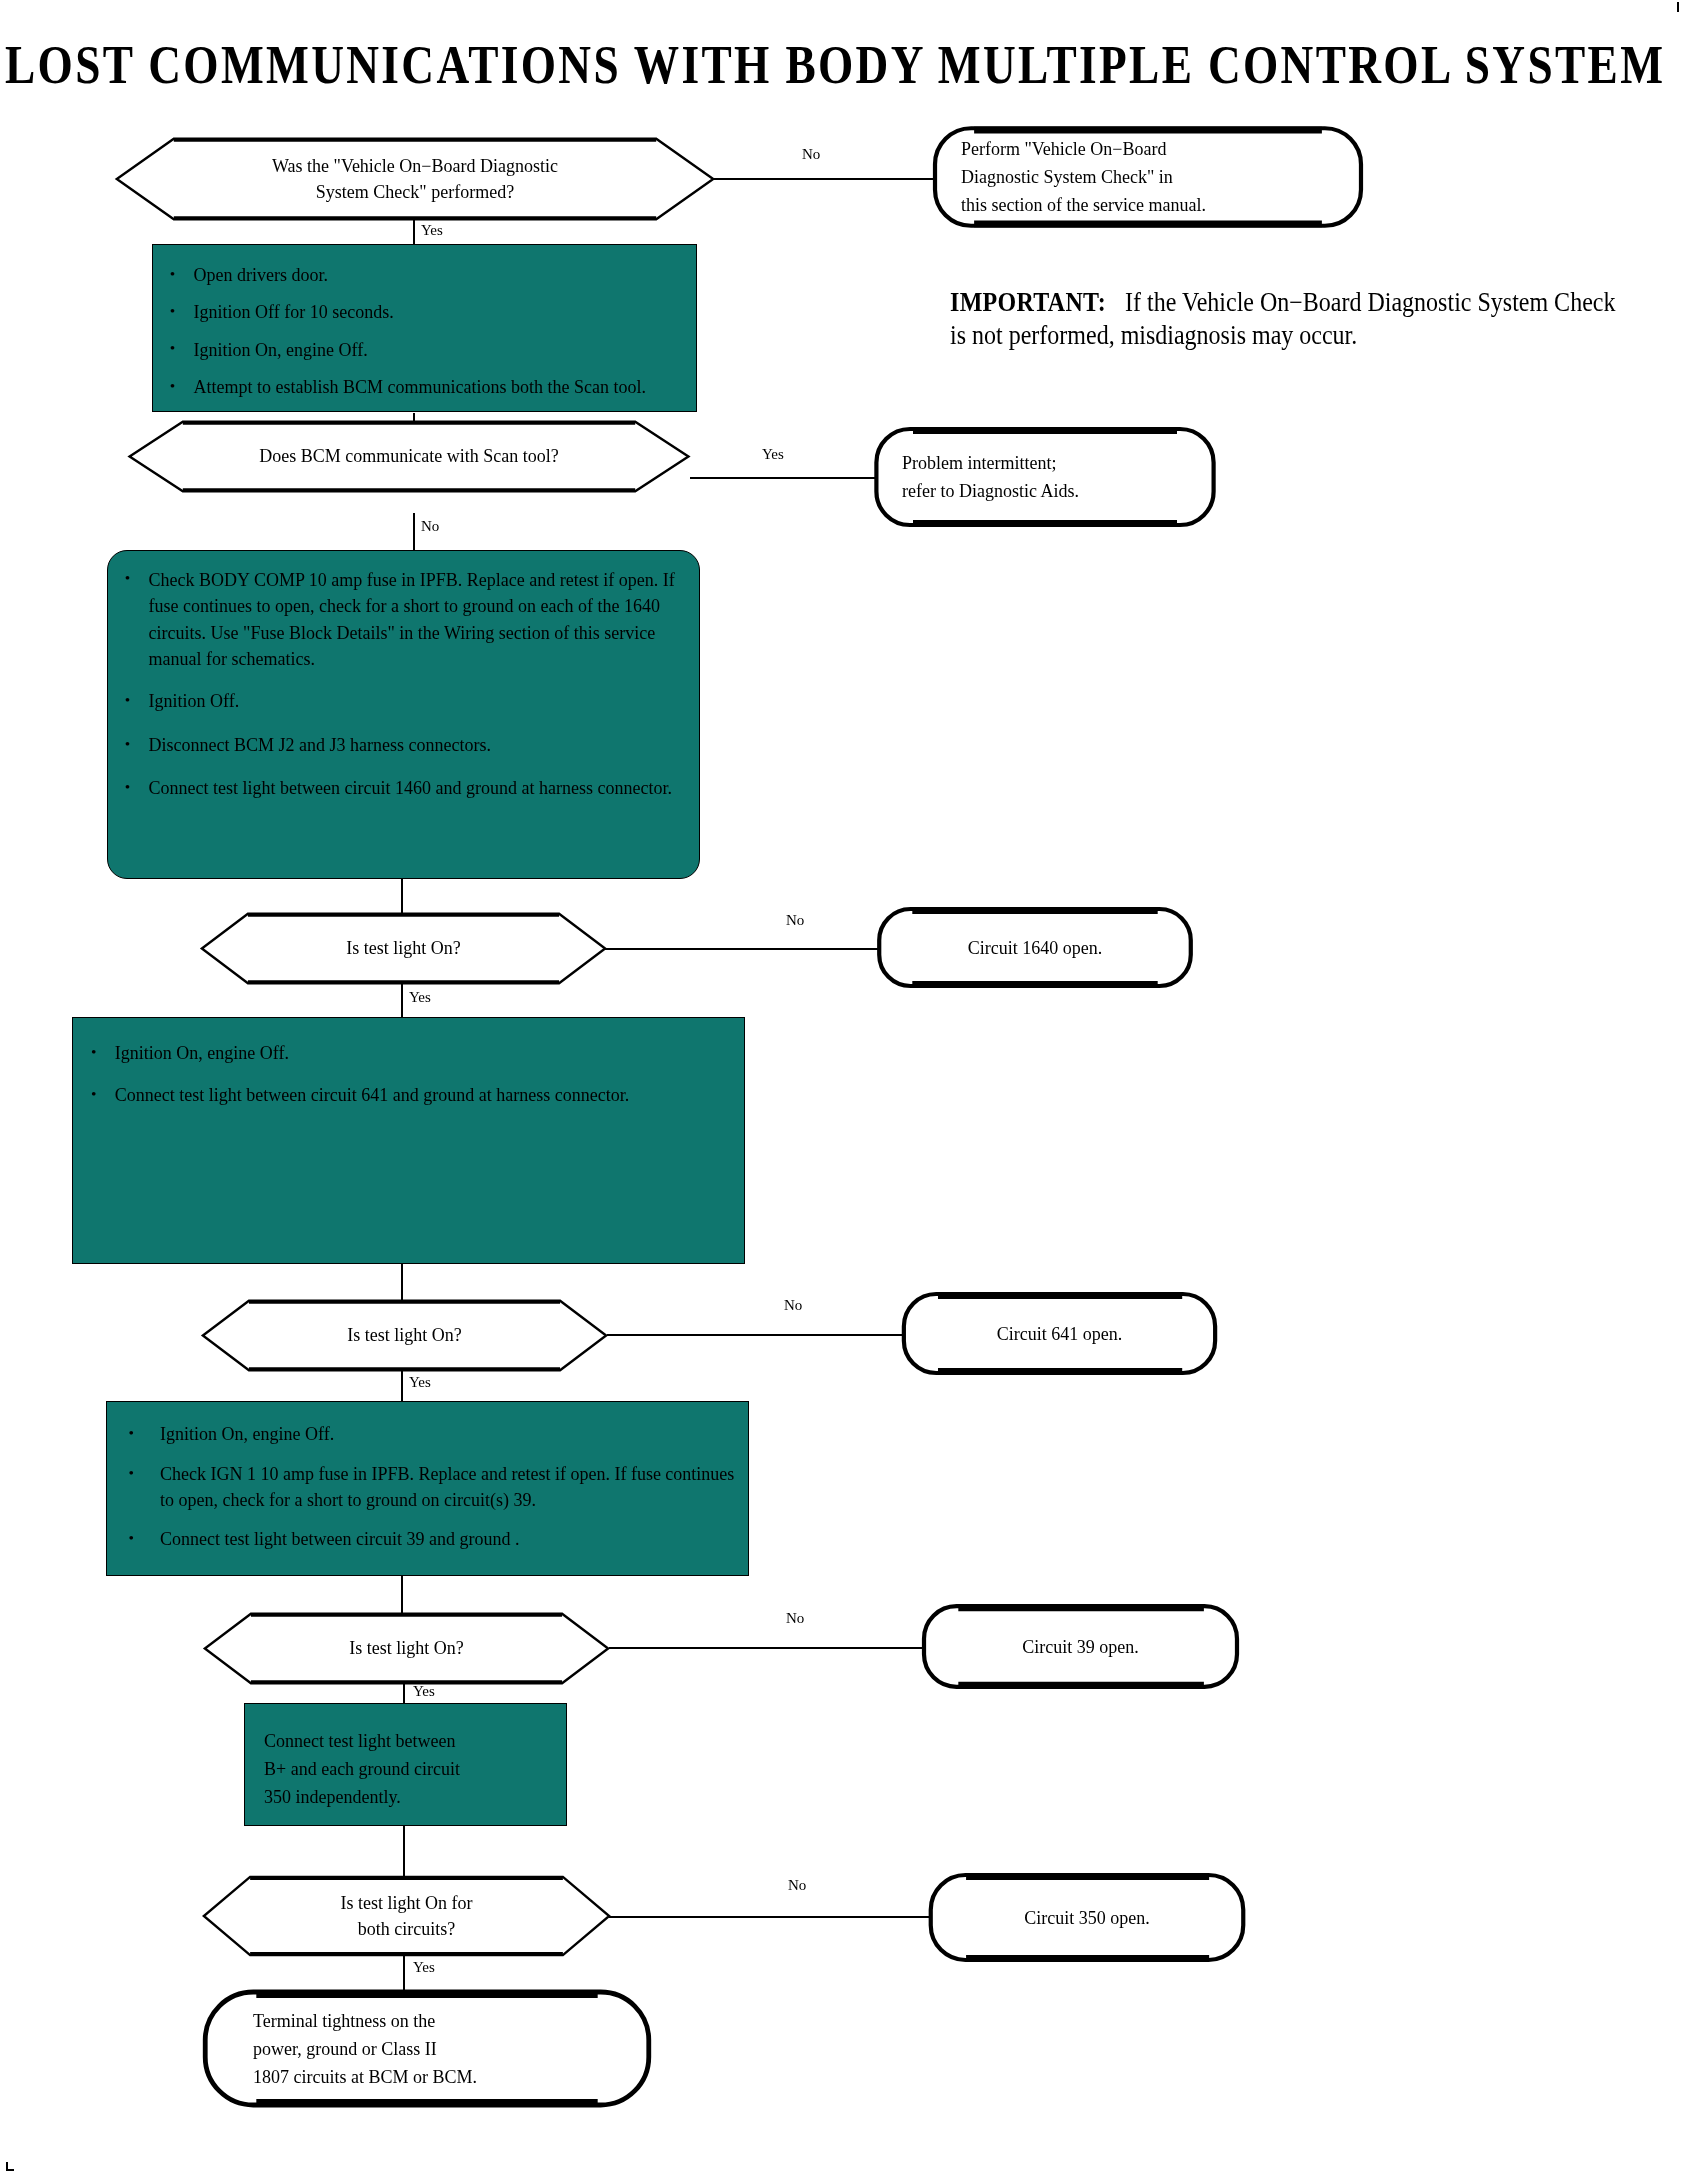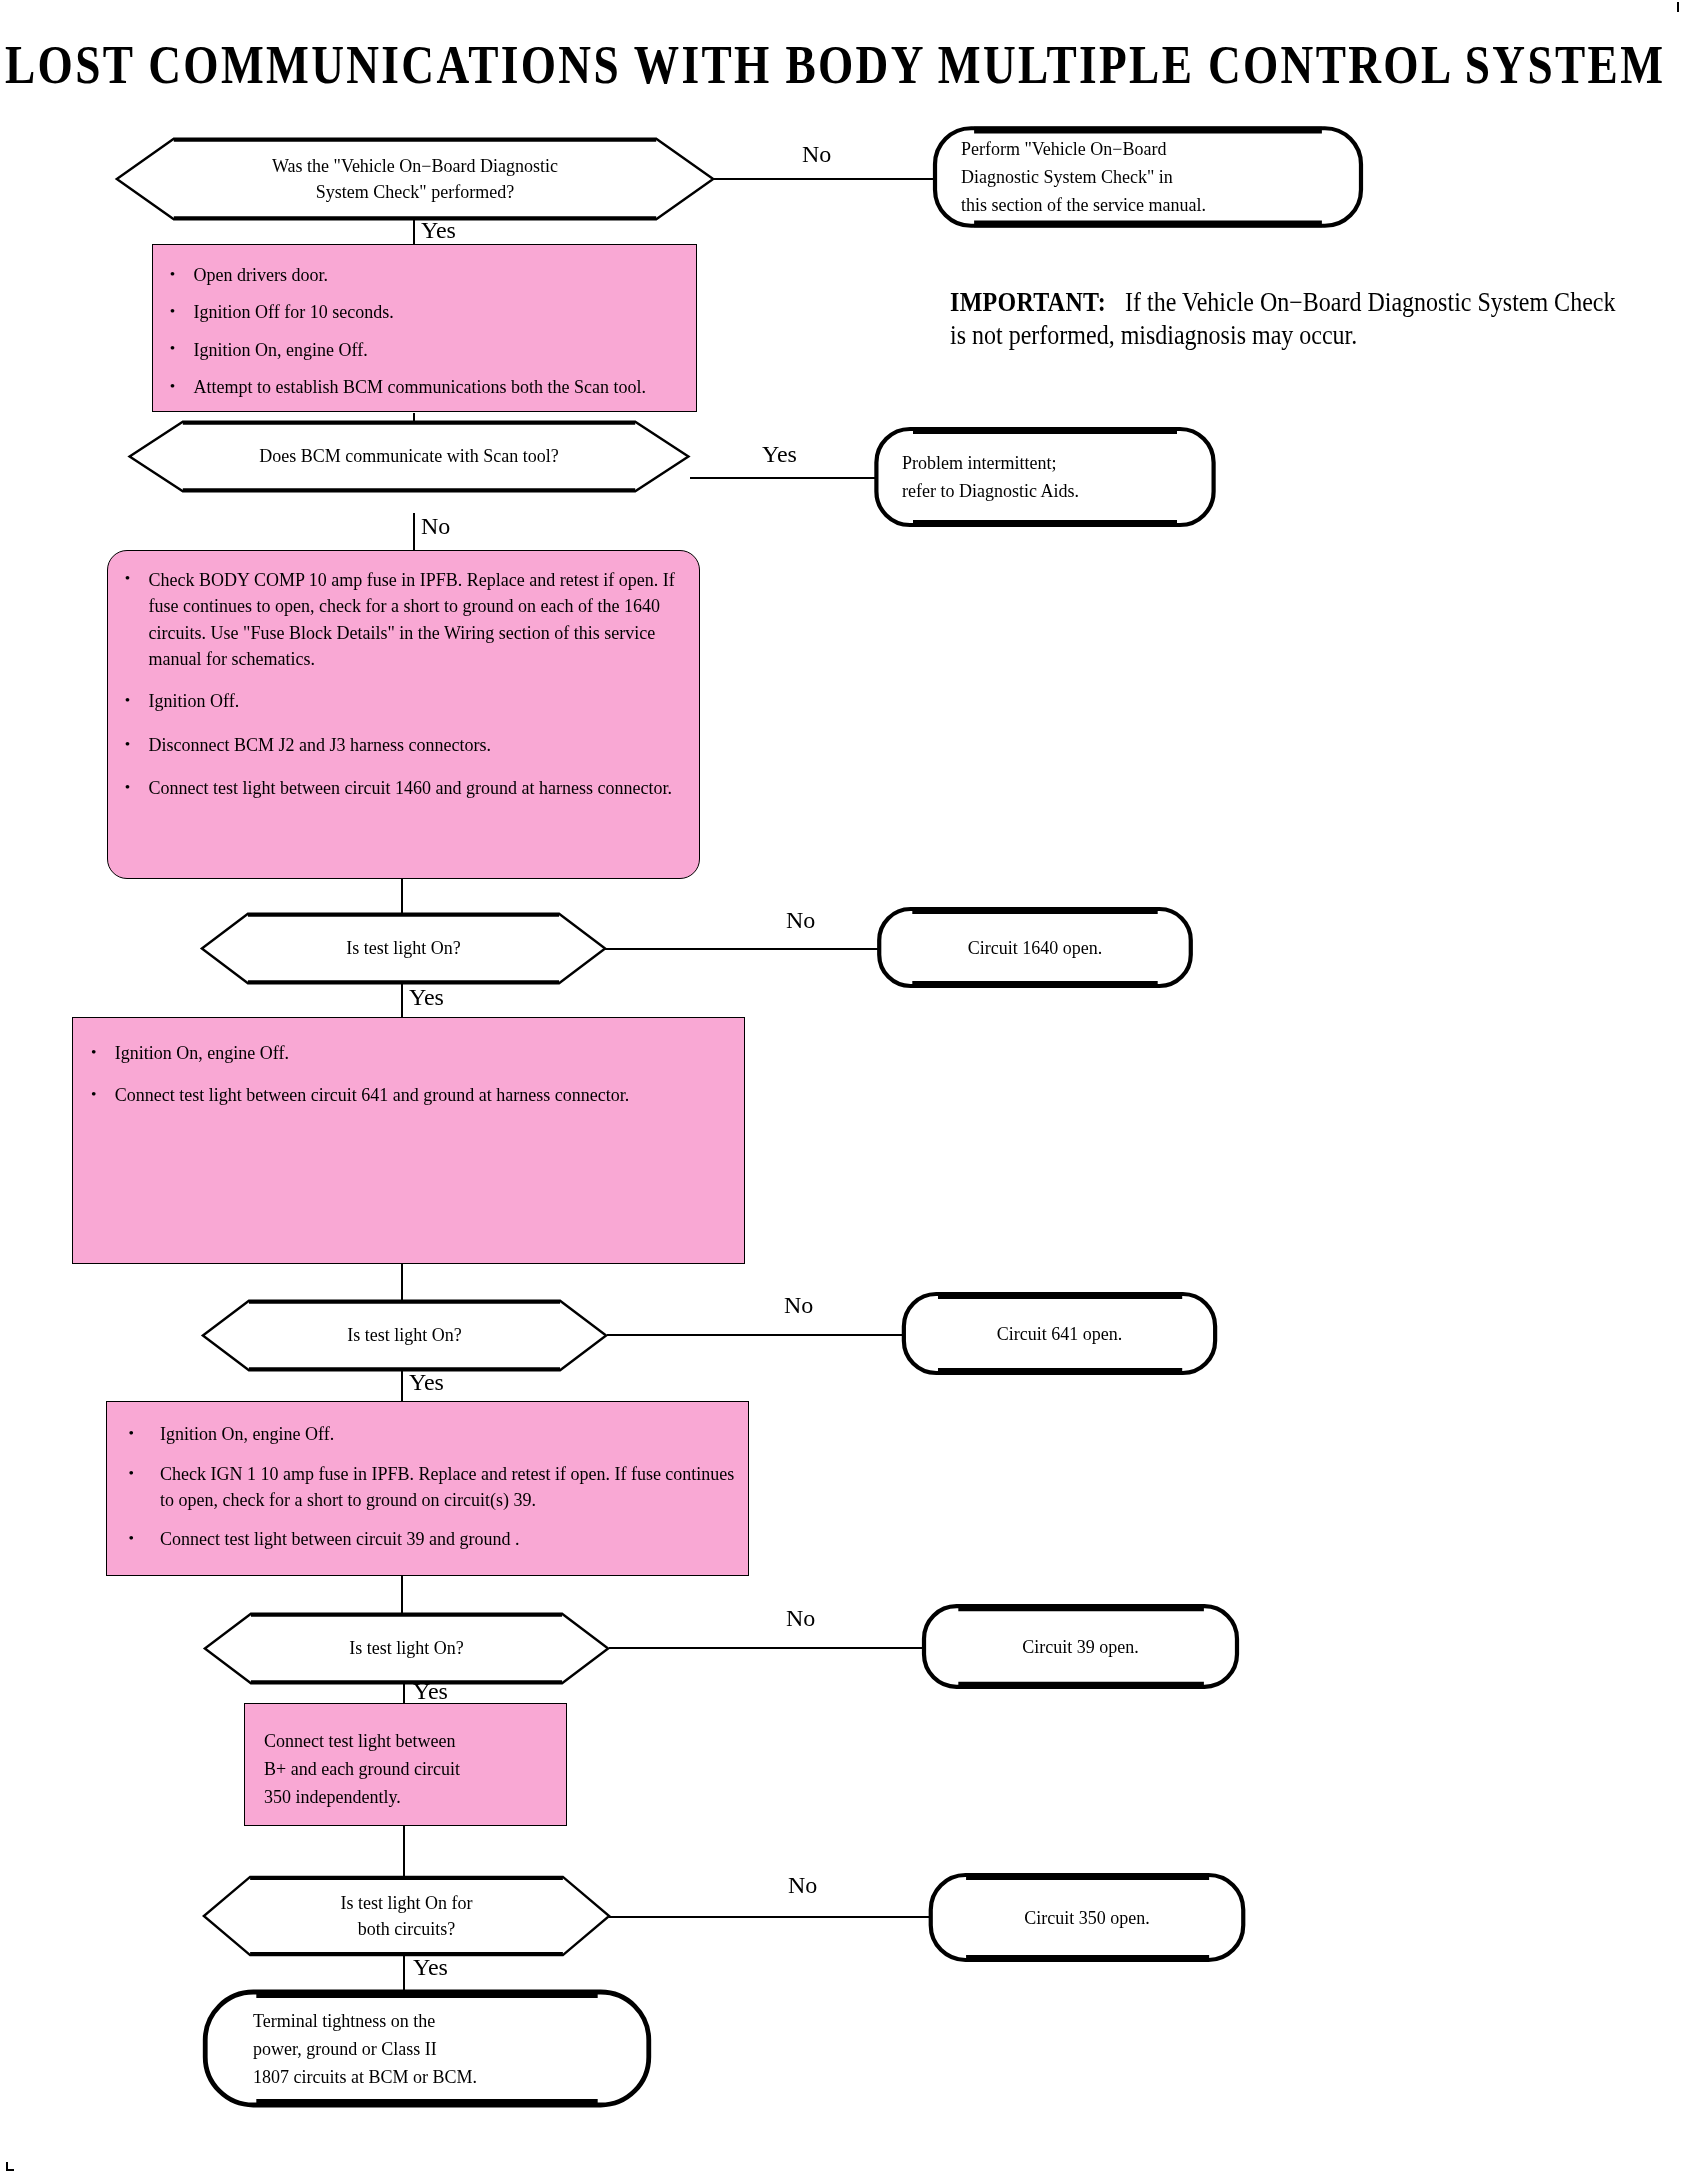--- a/index.html
+++ b/index.html
@@ -43,21 +43,21 @@
   .crop-mark {
     position: absolute;
     background: #000;
   }
 
   
   .rect {
     position: absolute;
     box-sizing: border-box;
     border: 1.8px solid #000;
-    background: #f9a8d4;
+    background: #0f766e;
   }
 
   
   ul.bullets {
     list-style: none;
     margin: 0;
     padding: 0;
   }
   ul.bullets > li {
     position: relative;
@@ -131,21 +131,21 @@
   .hline {
     position: absolute;
     height: 2.4px;
     background: #000;
   }
   .hline.thin { height: 1.8px; }
 
   
   .branch-label {
     position: absolute;
-    font-size: 24px;
+    font-size: 15px;
     line-height: 21.7px;
     white-space: nowrap;
   }
 
   
   #important-note {
     position: absolute;
     left: 950px;
     top: 286px;
     width: 680px;

